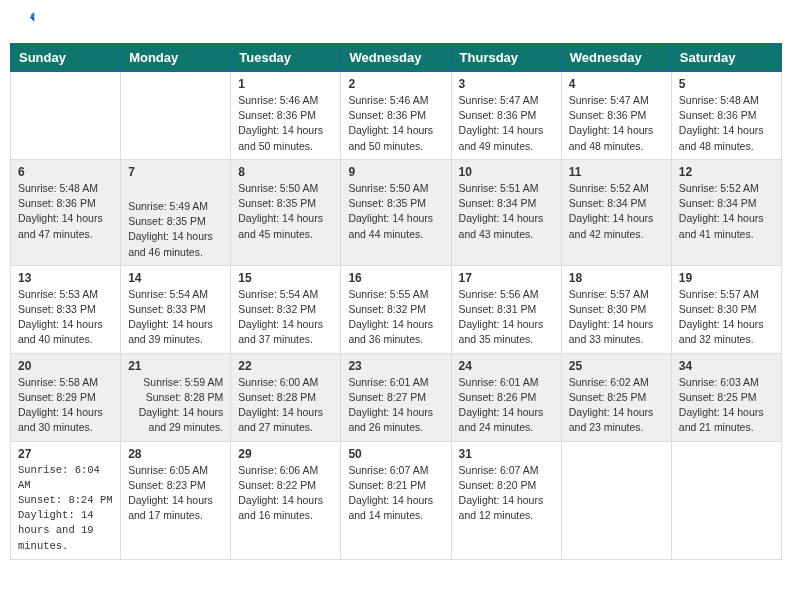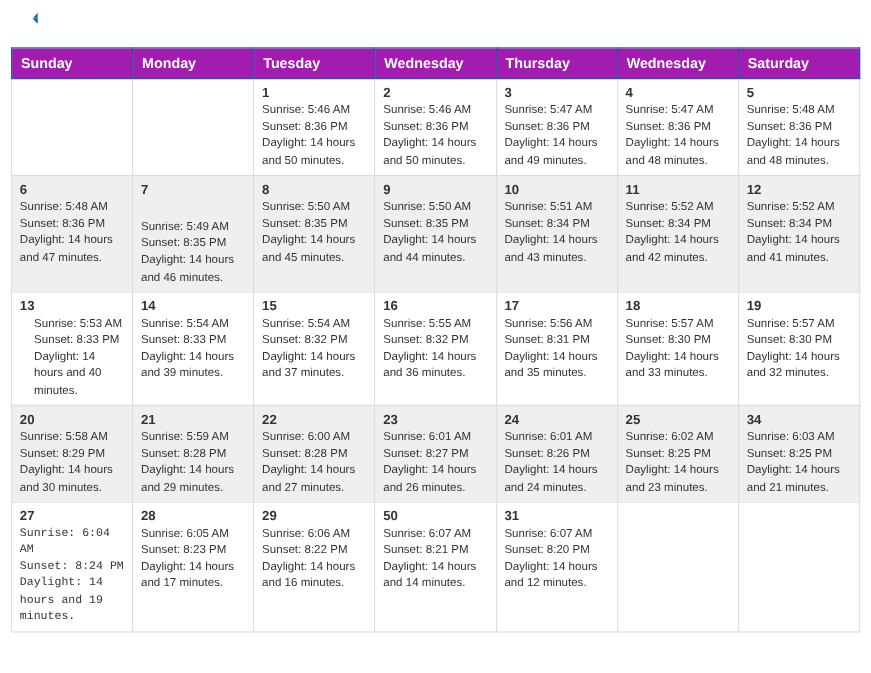--- a/index.html
+++ b/index.html
@@ -48,21 +48,21 @@
     .location-title {
       font-size: 14px;
       color: #555;
     }
     .calendar {
       width: 100%;
       border-collapse: collapse;
       border: 1px solid #ccc;
     }
     .calendar th {
-      background-color: #a21caf;
+      background-color: #0f766e;
       color: #fff;
       text-align: left;
       padding: 6px 8px;
       font-size: 13px;
       border: 1px solid #1a5fa8;
     }
     .calendar td {
       vertical-align: top;
       padding: 5px 7px;
       border: 1px solid #ddd;
@@ -204,21 +204,21 @@
         <td>
           <span class="day-number">12</span>
           <div class="day-info" style="white-space: pre-line;">Sunrise: 5:52 AM
 Sunset: 8:34 PM
 Daylight: 14 hours and 41 minutes.</div>
         </td>
       </tr>
       <tr class="row-odd">
         <td>
           <span class="day-number">13</span>
-          <div class="day-info" style="white-space: pre-line; margin-left: 13px;">Sunrise: 5:53 AM
+          <div class="day-info" style="white-space: pre-line;">Sunrise: 5:53 AM
 Sunset: 8:33 PM
 Daylight: 14 hours and 40 minutes.</div>
         </td>
         <td>
           <span class="day-number">14</span>
           <div class="day-info" style="white-space: pre-line;">Sunrise: 5:54 AM
 Sunset: 8:33 PM
 Daylight: 14 hours and 39 minutes.</div>
         </td>
         <td>
@@ -254,21 +254,21 @@
       </tr>
       <tr class="row-even">
         <td>
           <span class="day-number">20</span>
           <div class="day-info" style="white-space: pre-line;">Sunrise: 5:58 AM
 Sunset: 8:29 PM
 Daylight: 14 hours and 30 minutes.</div>
         </td>
         <td>
           <span class="day-number">21</span>
-          <div class="day-info" style="white-space: pre-line;">Sunrise: 5:59 AM
+          <div class="day-info" style="white-space: pre-line; text-align: right;">Sunrise: 5:59 AM
 Sunset: 8:28 PM
 Daylight: 14 hours and 29 minutes.</div>
         </td>
         <td>
           <span class="day-number">22</span>
           <div class="day-info" style="white-space: pre-line;">Sunrise: 6:00 AM
 Sunset: 8:28 PM
 Daylight: 14 hours and 27 minutes.</div>
         </td>
         <td>

